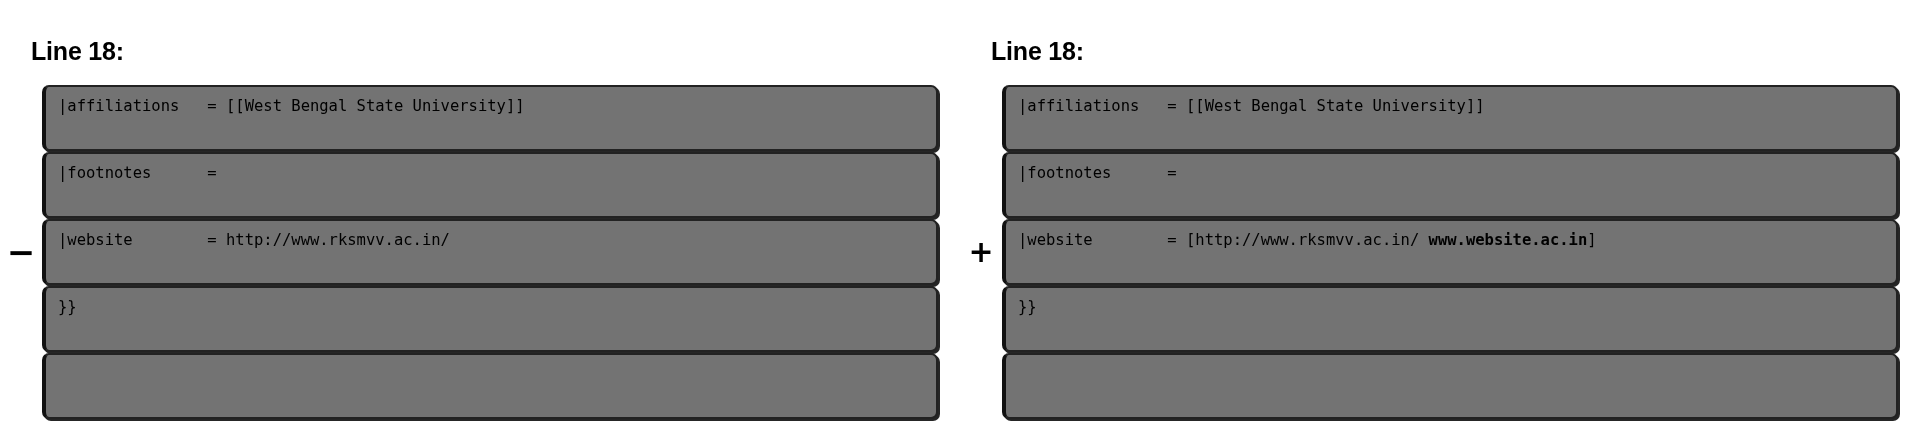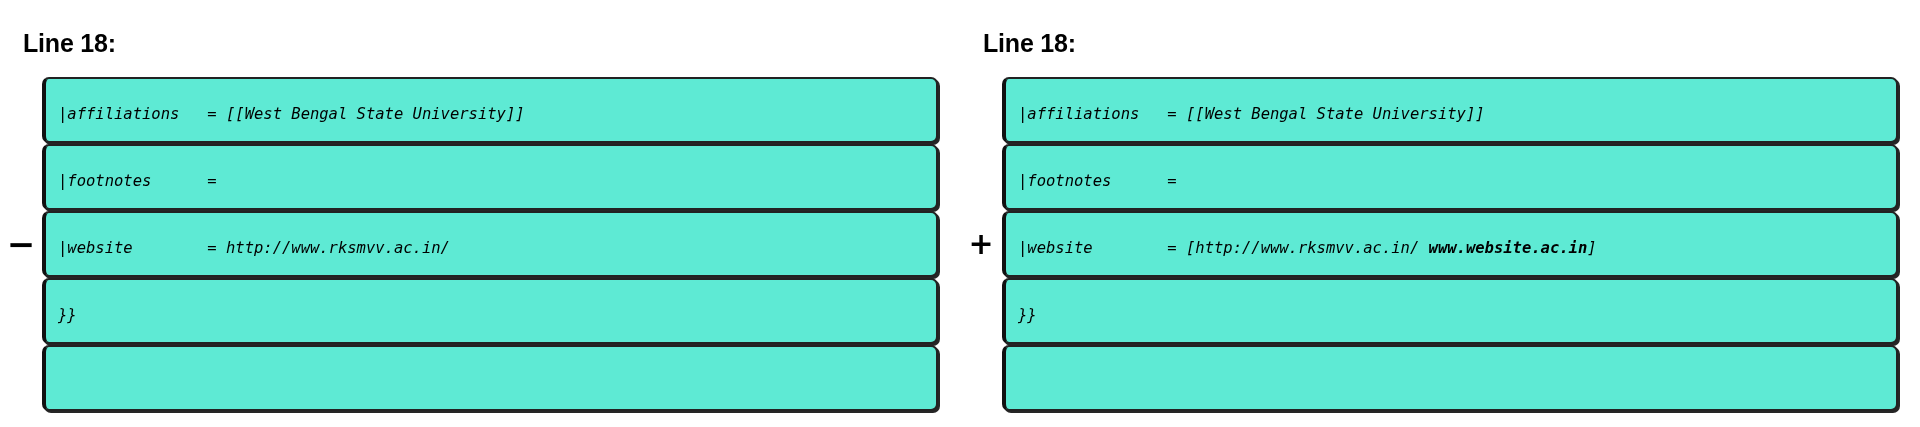--- a/index.html
+++ b/index.html
@@ -30,21 +30,21 @@
 
   .col-title {
     font-family: "Liberation Sans", sans-serif;
     font-weight: bold;
     font-size: 25px;
     line-height: 28px;
     letter-spacing: -0.2px;
     color: #000000;
     padding-left: 16px;
     padding-top: 22px;
-    margin: 7px;
+    margin: 15px;
   }
 
   .rows {
     margin-top: 20px;
     display: block;
   }
 
   .diff-row {
     display: flex;
     align-items: stretch;
@@ -72,26 +72,25 @@
   .marker-cell.plus {
     font-size: 30px;
   }
 
   .code-box {
     flex: 1 1 auto;
     border: 2px solid #222222;
     border-left: 4px solid #111111;
     border-radius: 7px;
     box-shadow: 2px 2px 0 0 rgba(0,0,0,0.85);
-    background: #5eead4;
+    background: #737373;
     box-sizing: border-box;
-    padding: 25px 0 0 12px;
+    padding: 9px 0 0 12px;
     overflow: hidden;
     margin-right: 22px;
-    font-style: italic;
   }
 
   .code-text {
     font-family: "DejaVu Sans Mono", "Liberation Mono", monospace;
     font-size: 15.5px;
     line-height: 20px;
     white-space: pre;
     color: #000000;
     letter-spacing: 0px;
   }

